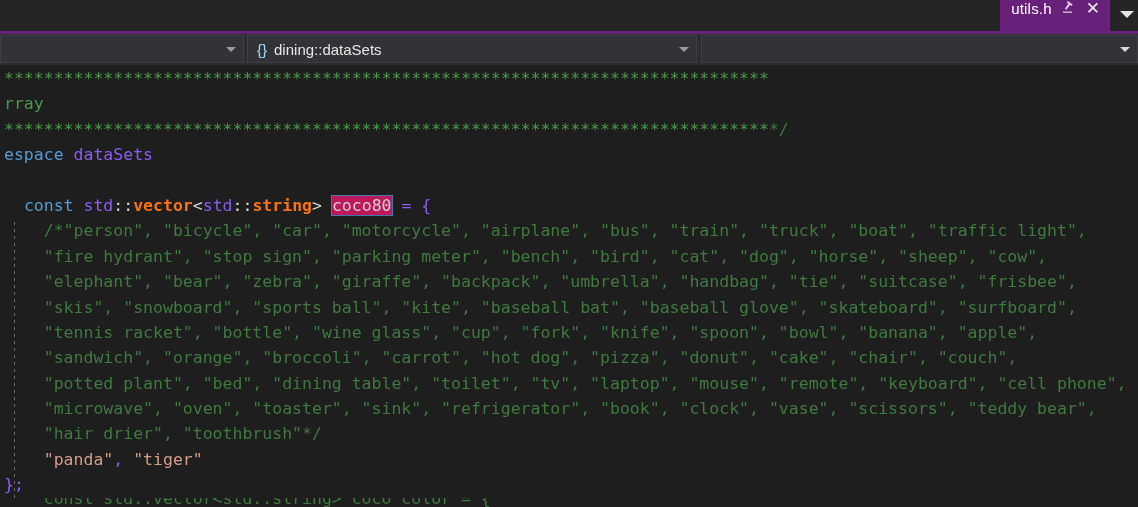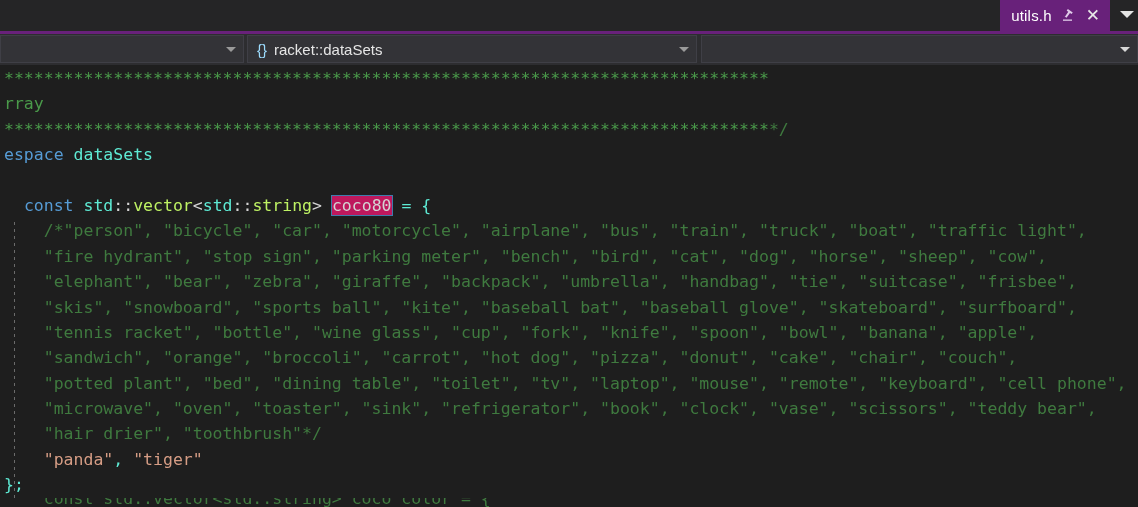--- a/index.html
+++ b/index.html
@@ -10,21 +10,21 @@
   }
   #app{ position:relative; width:1138px; height:507px; background:#1e1e1e; }
 
   
   .tabbar{
     position:absolute; left:0; top:0; width:1138px; height:31px;
     background:#252526;
   }
   .tab-active{
     position:absolute; right:28px; top:0; height:31px;
-    display:flex; align-items:center; gap:9px;
+    display:flex; align-items:flex-start; gap:9px;
     background:#68217a; padding:0 9px 0 11px;
   }
   .tab-title{
     color:#ffffff; font-size:15px; letter-spacing:.2px;
     font-family:"Liberation Sans", sans-serif;
   }
   .tab-pin{ width:15px; height:15px; position:relative; opacity:.95; }
   .tab-pin svg{ display:block; }
   .tab-close{
     color:#e8e8e8; font-size:17px; line-height:1;
@@ -80,22 +80,22 @@
   .code{
     position:absolute; left:0; top:0; width:1138px;
     font-family:"DejaVu Sans Mono","Liberation Mono", monospace;
     font-size:16.5px; line-height:25.4px;
     white-space:pre;
   }
   .ln{ display:block; height:25.4px; padding-left:4px; }
   .c-comment{ color:#3f7a3f; }
   .c-comment-bright{ color:#4a9a4a; }
   .c-kw{ color:#569cd6;margin-top:43px; }
-  .c-type{ color:#bef264; }
-  .c-plain{ color:#5eead4; }
+  .c-type{ color:#f97316;font-weight:bold; }
+  .c-plain{ color:#8b5cf6; }
   .c-str{ color:#d69d85; }
   .c-op{ color:#d4d4d4; }
   .c-sel{ background:#be185d; color:#d4d4d4; outline:1px solid #3f7cac; }
 
   .cutline{
     position:absolute; left:0; bottom:-3px; width:1138px; height:12px; overflow:hidden;
   }
   .cutline .code-cut{
     font-family:"DejaVu Sans Mono","Liberation Mono", monospace;
     font-size:16.5px; line-height:25.4px; white-space:pre;
@@ -122,21 +122,21 @@
   </div>
   <div class="purple-rule"></div>
 
   <div class="navbar">
     <div class="nav-box first">
       <span class="nav-text"></span>
       <span class="nav-chev"></span>
     </div>
     <div class="nav-box second">
       <span class="nav-icon-braces">{}</span>
-      <span class="nav-text">racket::dataSets</span>
+      <span class="nav-text">dining::dataSets</span>
       <span class="nav-chev"></span>
     </div>
     <div class="nav-box third">
       <span class="nav-text"></span>
       <span class="nav-chev bright"></span>
     </div>
   </div>
 
   <div class="editor">
     <div class="indent-guide"></div>

